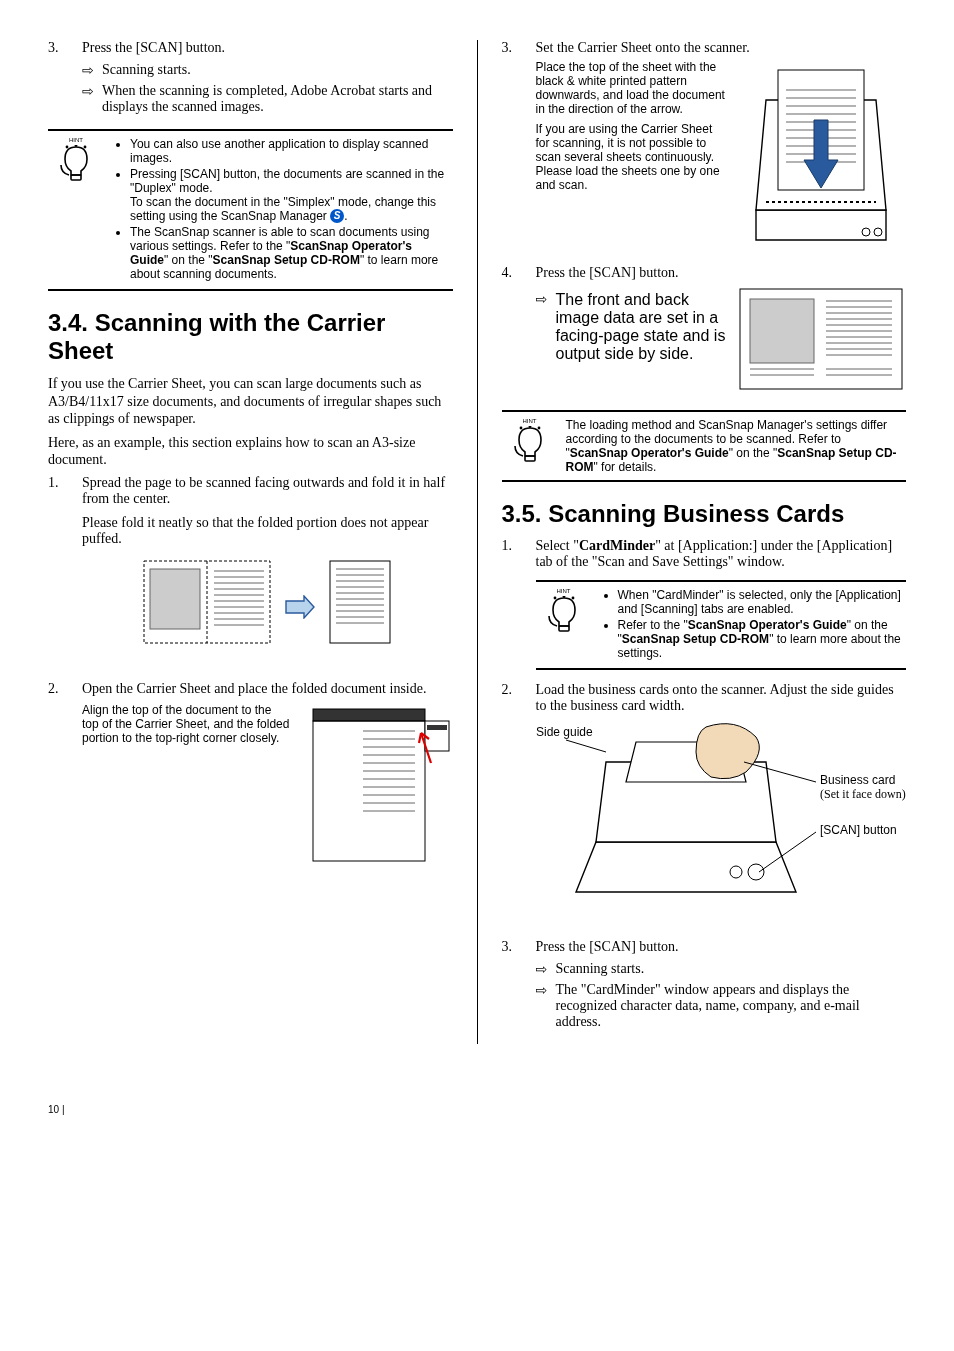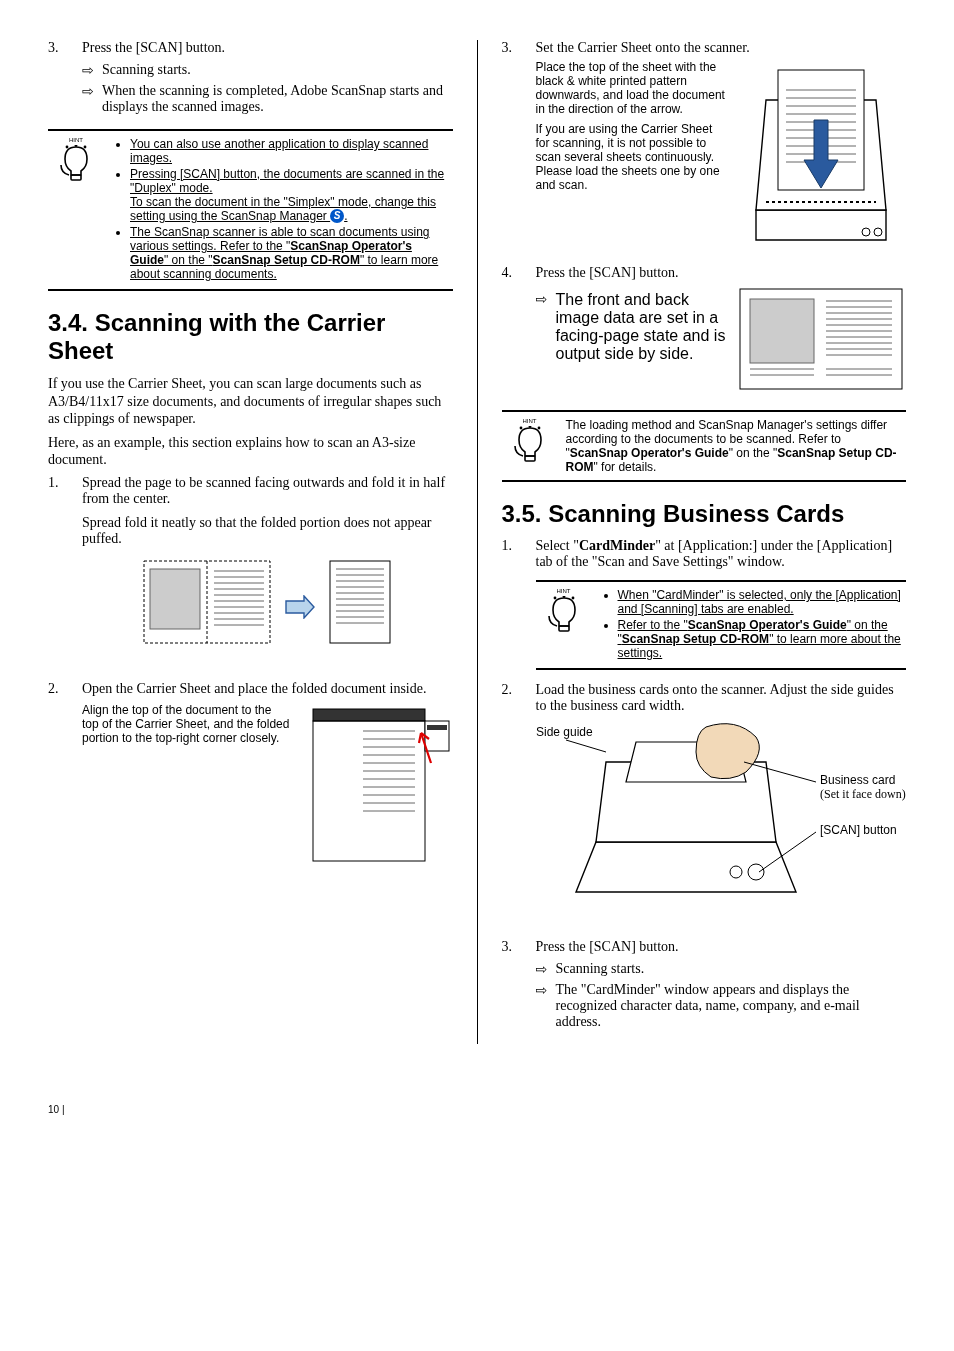--- a/index.html
+++ b/index.html
@@ -82,21 +82,20 @@
     justify-content: flex-start;
     font-size: 7px;
   }
   .hintbox .hcontent {
     flex: 1;
   }
   .hintbox ul {
     list-style: disc;
     padding-left: 18px;
     margin: 0;
-    text-decoration: underline;
   }
   .hintbox ul li {
     margin-bottom: 2px;
   }
   .para {
     margin: 0 0 6px 0;
     line-height: 1.25;
   }
   .sub {
     font-family: Arial, Helvetica, sans-serif;
@@ -181,21 +180,21 @@
         <span class="num">3.</span>
         <div class="body">
           <div>Press the [SCAN] button.</div>
           <ul class="arrowlist">
             <li>
                 <span class="arr">⇨</span>
                 <span class="txt">Scanning starts.</span>
               </li>
             <li>
                 <span class="arr">⇨</span>
-                <span class="txt">When the scanning is completed, Adobe ScanSnap starts and displays the scanned images.</span>
+                <span class="txt">When the scanning is completed, Adobe Acrobat starts and displays the scanned images.</span>
               </li>
           </ul>
         </div>
       </li>
     </ol>
 
     <div class="hintbox">
       <div class="hicon">
         <span class="hint-label">HINT</span>
         <svg width="34" height="38" viewBox="0 0 34 38">
@@ -228,21 +227,21 @@
 
     <p class="para">If you use the Carrier Sheet, you can scan large documents such as A3/B4/11x17 size documents, and documents of irregular shapes such as clippings of newspaper.</p>
     <p class="para">Here, as an example, this section explains how to scan an A3-size document.</p>
 
     <ol class="main">
       <li>
         <span class="num">1.</span>
         <div class="body">
           <div>Spread the page to be scanned facing outwards and fold it in half from the center.</div>
           <div style="height:8px"></div>
-          <div>Spread fold it neatly so that the folded portion does not appear puffed.</div>
+          <div>Please fold it neatly so that the folded portion does not appear puffed.</div>
 
           <div class="fig-fold">
             <svg width="130" height="100" viewBox="0 0 130 100">
               <rect x="2" y="4" width="126" height="82" fill="none" stroke="#000" stroke-dasharray="3 2"></rect>
               <line x1="65" y1="4" x2="65" y2="86" stroke="#000" stroke-dasharray="3 2"></line>
               <rect x="8" y="12" width="50" height="60" fill="#ccc" stroke="#666"></rect>
               <g stroke="#666">
                 <line x1="72" y1="14" x2="122" y2="14"></line>
                   <line x1="72" y1="20" x2="122" y2="20"></line>
                 <line x1="72" y1="26" x2="122" y2="26"></line>

